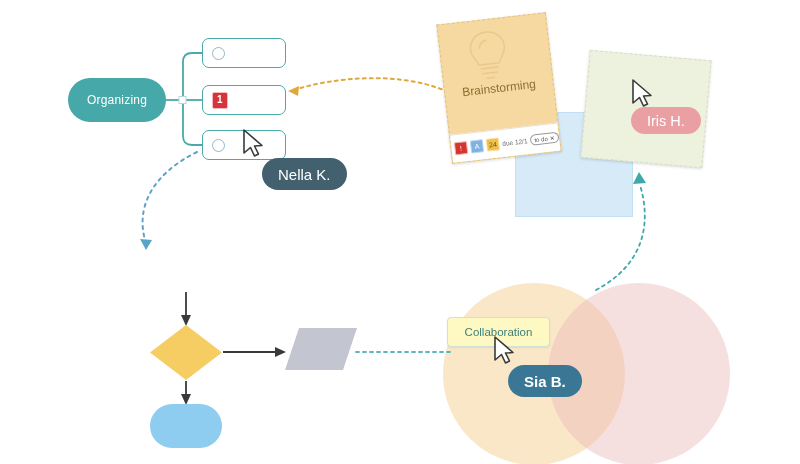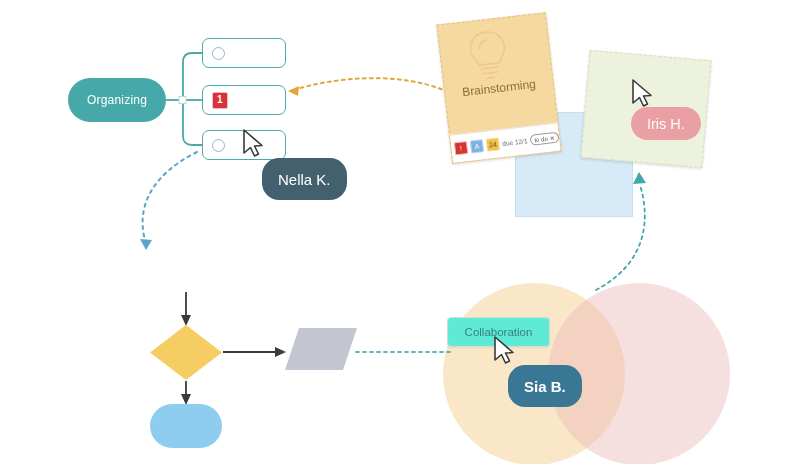--- a/index.html
+++ b/index.html
@@ -214,21 +214,21 @@
   }
   #venn-left  { left: 443px; top: 283px; width: 182px; height: 182px; background: rgba(244,212,154,0.55); }
   #venn-right { left: 548px; top: 283px; width: 182px; height: 182px; background: rgba(235,185,185,0.45); }
 
   #venn-label {
     position: absolute;
     left: 447px;
     top: 317px;
     width: 103px;
     height: 30px;
-    background: #5eead4;
+    background: #fef9c3;
     border: 1px solid #cfe0d4;
     border-radius: 4px;
     display: flex;
     align-items: center;
     justify-content: center;
     font-size: 11.5px;
     color: #3c7f7a;
     box-sizing: border-box;
     box-shadow: 0 1px 2px rgba(0,0,0,0.07);
   }
@@ -236,26 +236,26 @@
   
   .user-badge {
     position: absolute;
     border-radius: 17px;
     display: flex;
     align-items: center;
     justify-content: center;
     color: #ffffff;
     font-size: 15px;
     padding: 0 16px;
-    height: 42px;
+    height: 32px;
     box-sizing: border-box;
     white-space: nowrap;
   }
   #badge-nella { left: 262px; top: 158px; background: #43606f; }
-  #badge-iris  { left: 631px; top: 107px; background: #eaa0a2; height: 33px; font-size: 14.5px; }
+  #badge-iris  { left: 631px; top: 107px; background: #eaa0a2; height: 27px; font-size: 14.5px; }
   #badge-sia   { left: 508px; top: 365px; background: #3a7795; font-size: 15px; font-weight: bold; }
 
   
   .cursor { position: absolute; }
   #cursor-nella { left: 241px; top: 128px; }
   #cursor-iris  { left: 630px; top: 78px; }
   #cursor-sia   { left: 492px; top: 335px; }
 </style>
 </head>
 <body>

